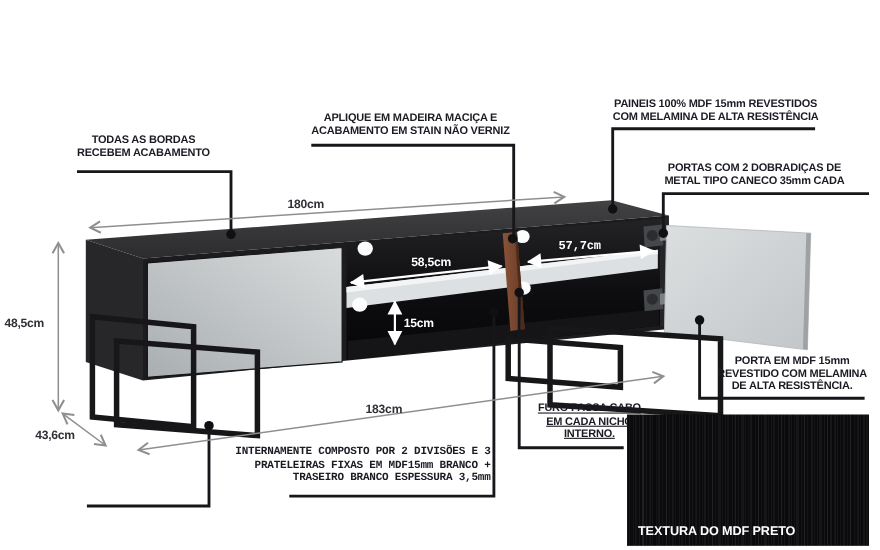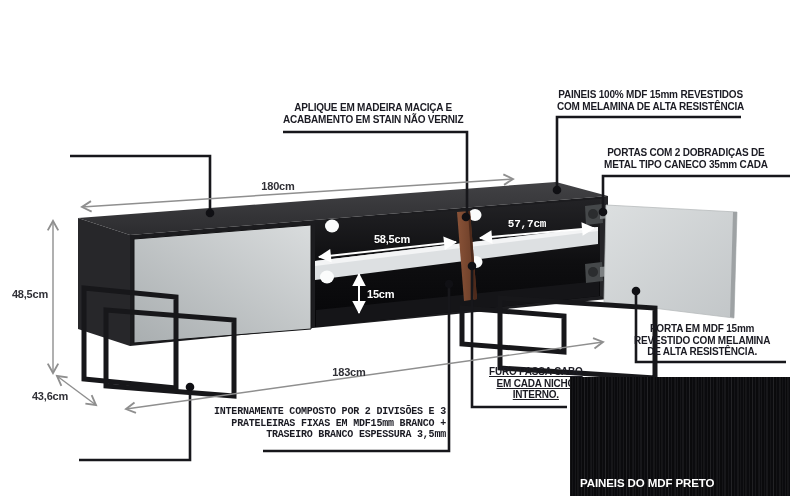--- a/index.html
+++ b/index.html
@@ -128,41 +128,43 @@
       <line x1="57" y1="376" x2="96" y2="405" marker-start="url(#mGray)" marker-end="url(#mGray)"></line>
       <line x1="126" y1="409" x2="603" y2="342" marker-start="url(#mGray)" marker-end="url(#mGray)"></line>
     </g>
     <g stroke="#ffffff" stroke-width="2">
       <line x1="319" y1="257" x2="456" y2="242" marker-start="url(#mWhite)" marker-end="url(#mWhite)"></line>
       <line x1="480" y1="238" x2="594" y2="228" marker-start="url(#mWhite)" marker-end="url(#mWhite)"></line>
       <line x1="359" y1="274" x2="359" y2="313" marker-start="url(#mWhite)" marker-end="url(#mWhite)"></line>
     </g>
   </svg>
 
+  <div class="ann" style="left:70px;top:122px;">TODAS AS BORDAS
+RECEBEM ACABAMENTO</div>
   <div class="ann" style="left:283px;top:102px;">APLIQUE EM MADEIRA MACIÇA E
 ACABAMENTO EM STAIN NÃO VERNIZ</div>
   <div class="ann" style="left:557px;top:89px;">PAINEIS 100% MDF 15mm REVESTIDOS
 COM MELAMINA DE ALTA RESISTÊNCIA</div>
   <div class="ann" style="left:604px;top:147px;">PORTAS COM 2 DOBRADIÇAS DE
 METAL TIPO CANECO 35mm CADA</div>
-  <div class="ann" style="left:634px;top:323px;">PORTA EM MDF 15mm
+  <div class="ann" style="left:652px;top:323px;">PORTA EM MDF 15mm
 REVESTIDO COM MELAMINA
 DE ALTA RESISTÊNCIA.</div>
   <div class="ann" style="left:489px;top:366px;text-decoration:underline;">FURO PASSA CABO
 EM CADA NICHO
 INTERNO.</div>
   <div class="ann right" style="left:196px;top:406px;width:250px;">INTERNAMENTE COMPOSTO POR 2 DIVISÕES E 3
 PRATELEIRAS FIXAS EM MDF15mm BRANCO +
 TRASEIRO BRANCO ESPESSURA 3,5mm</div>
 
   <div class="dim" style="left:248px;top:180px;width:60px;">180cm</div>
-  <div class="dim" style="left:4px;top:288px;width:44px;text-align:right;">48,5cm</div>
+  <div class="dim" style="left:4px;top:288px;width:44px;text-align:left;">48,5cm</div>
   <div class="dim" style="left:26px;top:390px;width:48px;">43,6cm</div>
   <div class="dim" style="left:324px;top:366px;width:50px;">183cm</div>
   <div class="dim dimw" style="left:366px;top:233px;width:44px;text-align:right;">58,5cm</div>
   <div class="dim dimw" style="left:504px;top:218px;width:46px;font-family:Liberation Mono, monospace;">57,7cm</div>
   <div class="dim dimw" style="left:367px;top:288px;width:38px;text-align:left;">15cm</div>
 
   <div id="texture-swatch">
-    <span id="texture-label">PAINEIS DO MDF PRETO</span>
+    <span id="texture-label">TEXTURA DO MDF PRETO</span>
   </div>
 
 </div>
 
 </body></html>

